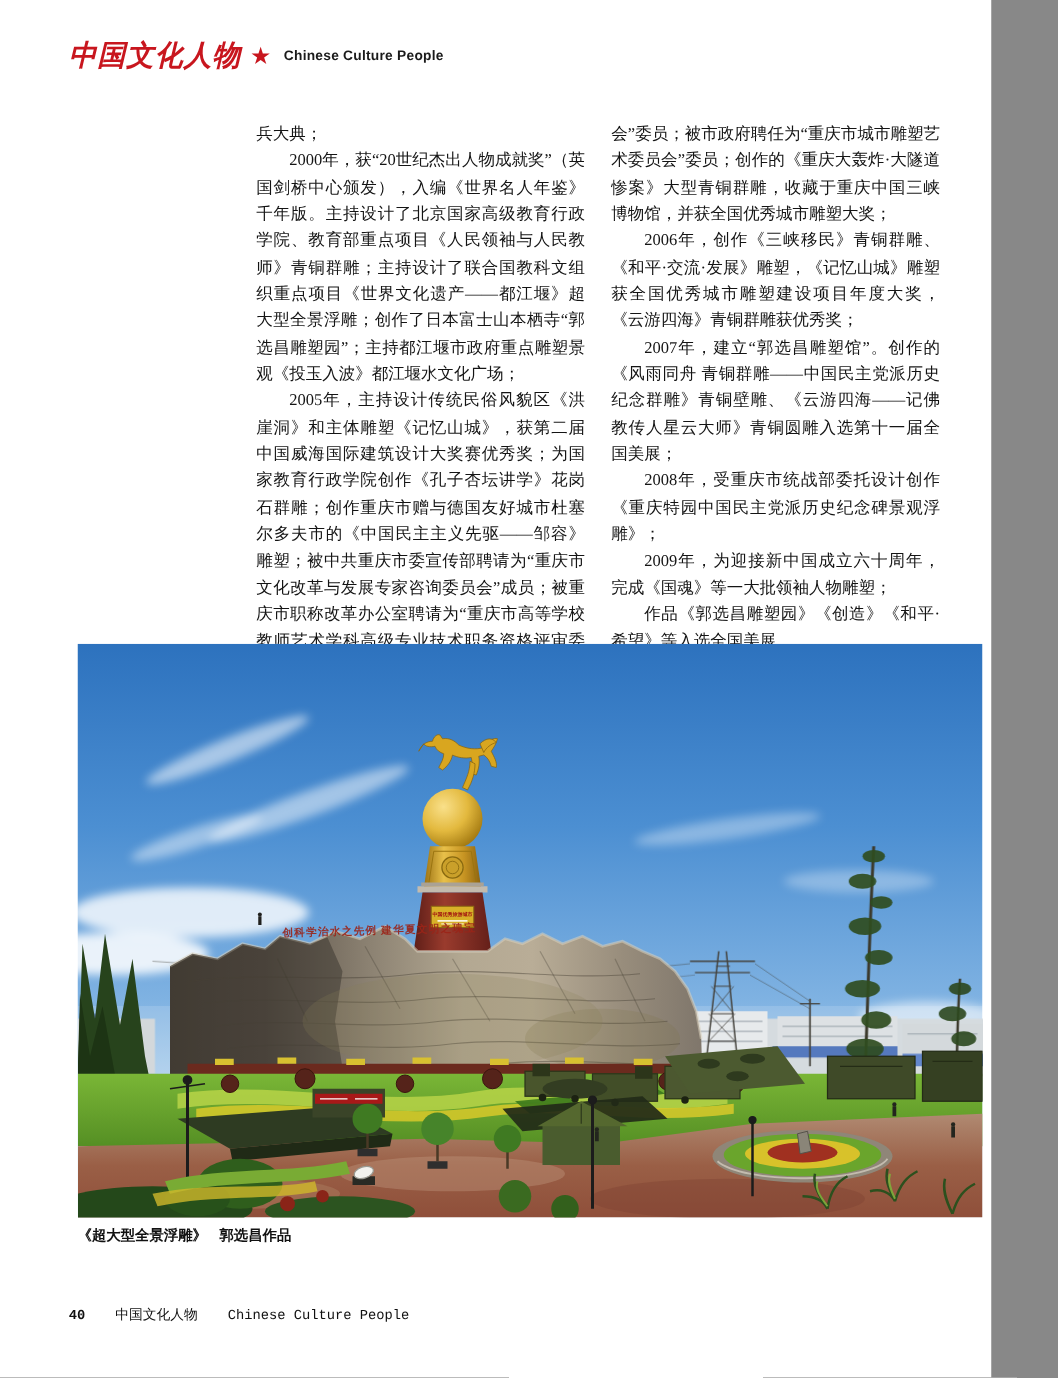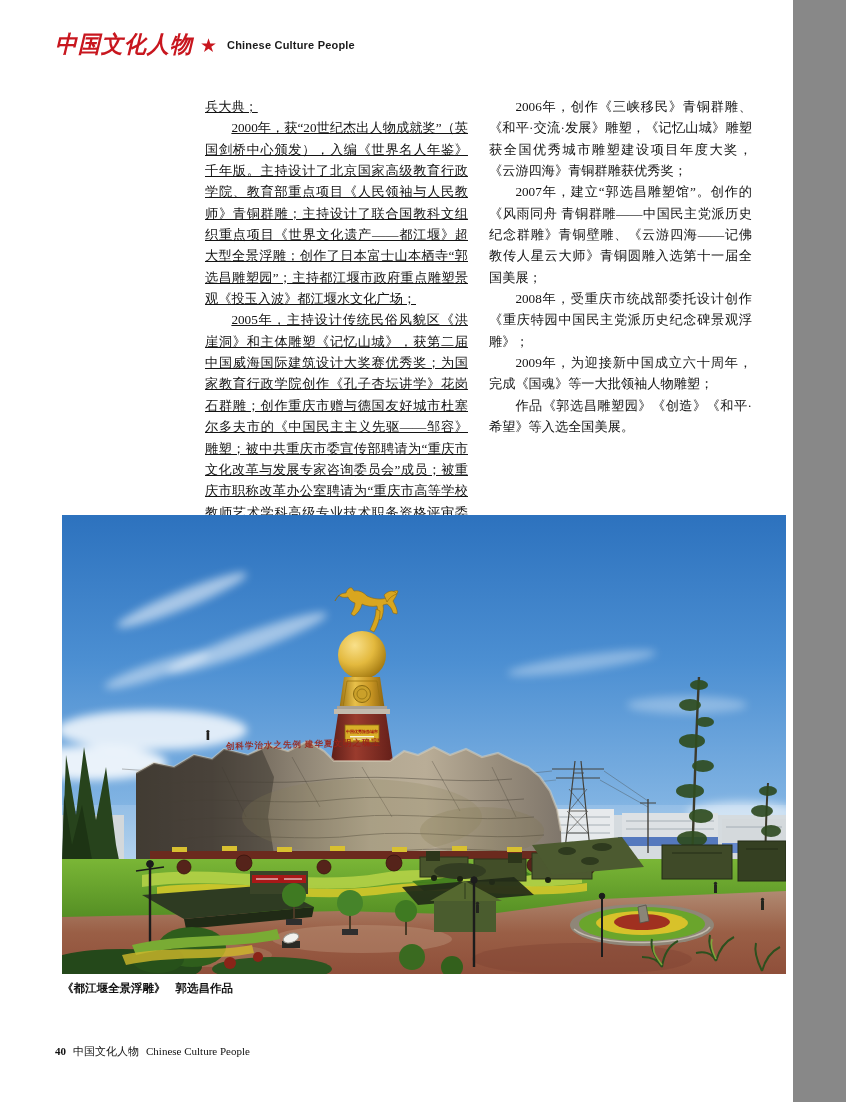--- a/index.html
+++ b/index.html
@@ -10,51 +10,52 @@
   .brand .cn{font-family:"DejaVu Serif",serif;font-style:italic;font-weight:bold;
              font-size:22px;color:#c8161e;letter-spacing:1px;transform:scaleY(1.05);}
   .brand .star{color:#c8161e;font-size:19px;line-height:1;font-style:normal;}
   .brand .en{font-family:"Liberation Sans",sans-serif;font-weight:bold;font-size:11px;
              color:#1a1a1a;letter-spacing:.2px;margin-left:3px;}
   
   .col{position:absolute;top:96px;width:263px;font-size:13.2px;line-height:21.35px;
        color:#141414;text-align:justify;}
   .col p{margin:0;}
   .col p.indent{text-indent:2em;}
-  .col-left{left:205px;text-decoration:underline;}
+  .col-left{left:205px;}
   .col-right{left:489px;}
   
   .photo{position:absolute;left:62px;top:515px;width:724px;height:459px;}
   .photo svg{display:block;width:724px;height:459px;}
   
   .caption{position:absolute;left:62px;top:981px;font-family:"Liberation Sans",sans-serif;
            font-weight:bold;font-size:11.5px;color:#111;}
   .caption .author{margin-left:10px;}
   
-  .footer{position:absolute;left:55px;top:1044px;font-family:Liberation Serif, serif;
-          font-size:11px;color:#111;display:flex;gap:7px;align-items:baseline;}
+  .footer{position:absolute;left:55px;top:1044px;font-family:Liberation Mono, monospace;
+          font-size:11px;color:#111;display:flex;gap:24px;align-items:baseline;}
   .footer .pg{font-weight:bold;}
 </style>
 </head>
 <body>
 
 <div class="page">
 
   <div class="brand">
     <span class="cn">中国文化人物</span>
     <span class="star">★</span>
     <span class="en">Chinese Culture People</span>
   </div>
 
   <div class="col col-left">
     <p>兵大典；</p>
     <p class="indent">2000年，获“20世纪杰出人物成就奖”（英国剑桥中心颁发），入编《世界名人年鉴》千年版。主持设计了北京国家高级教育行政学院、教育部重点项目《人民领袖与人民教师》青铜群雕；主持设计了联合国教科文组织重点项目《世界文化遗产——都江堰》超大型全景浮雕；创作了日本富士山本栖寺“郭选昌雕塑园”；主持都江堰市政府重点雕塑景观《投玉入波》都江堰水文化广场；</p>
     <p class="indent">2005年，主持设计传统民俗风貌区《洪崖洞》和主体雕塑《记忆山城》，获第二届中国威海国际建筑设计大奖赛优秀奖；为国家教育行政学院创作《孔子杏坛讲学》花岗石群雕；创作重庆市赠与德国友好城市杜塞尔多夫市的《中国民主主义先驱——邹容》雕塑；被中共重庆市委宣传部聘请为“重庆市文化改革与发展专家咨询委员会”成员；被重庆市职称改革办公室聘请为“重庆市高等学校教师艺术学科高级专业技术职务资格评审委员</p>
   </div>
   <div class="col col-right">
+    <p>会”委员；被市政府聘任为“重庆市城市雕塑艺术委员会”委员；创作的《重庆大轰炸·大隧道惨案》大型青铜群雕，收藏于重庆中国三峡博物馆，并获全国优秀城市雕塑大奖；</p>
     <p class="indent">2006年，创作《三峡移民》青铜群雕、《和平·交流·发展》雕塑，《记忆山城》雕塑获全国优秀城市雕塑建设项目年度大奖，《云游四海》青铜群雕获优秀奖；</p>
     <p class="indent">2007年，建立“郭选昌雕塑馆”。创作的《风雨同舟 青铜群雕——中国民主党派历史纪念群雕》青铜壁雕、《云游四海——记佛教传人星云大师》青铜圆雕入选第十一届全国美展；</p>
     <p class="indent">2008年，受重庆市统战部委托设计创作《重庆特园中国民主党派历史纪念碑景观浮雕》；</p>
     <p class="indent">2009年，为迎接新中国成立六十周年，完成《国魂》等一大批领袖人物雕塑；</p>
     <p class="indent">作品《郭选昌雕塑园》《创造》《和平·希望》等入选全国美展。</p>
   </div>
 
   <figure class="photo" style="margin:0">
     <svg viewBox="0 0 724 459" preserveAspectRatio="none">
       <defs>
@@ -368,21 +369,21 @@
           <path d="M700,456 C694,444 692,436 694,428 M700,456 C704,442 710,436 718,432"></path>
         </g>
         <g stroke="#7fae3c" stroke-width="1.6" fill="none" opacity=".9">
           <path d="M600,450 C594,442 590,436 592,430 M654,444 C650,436 648,430 650,424"></path>
         </g>
       </g>
     </svg>
   </figure>
 
   <div class="caption">
-    <span>《都江堰全景浮雕》</span><span class="author">郭选昌作品</span>
+    <span>《超大型全景浮雕》</span><span class="author">郭选昌作品</span>
   </div>
 
   <div class="footer">
     <span class="pg">40</span>
     <span>中国文化人物</span>
     <span>Chinese Culture People</span>
   </div>
 
 </div>
 

